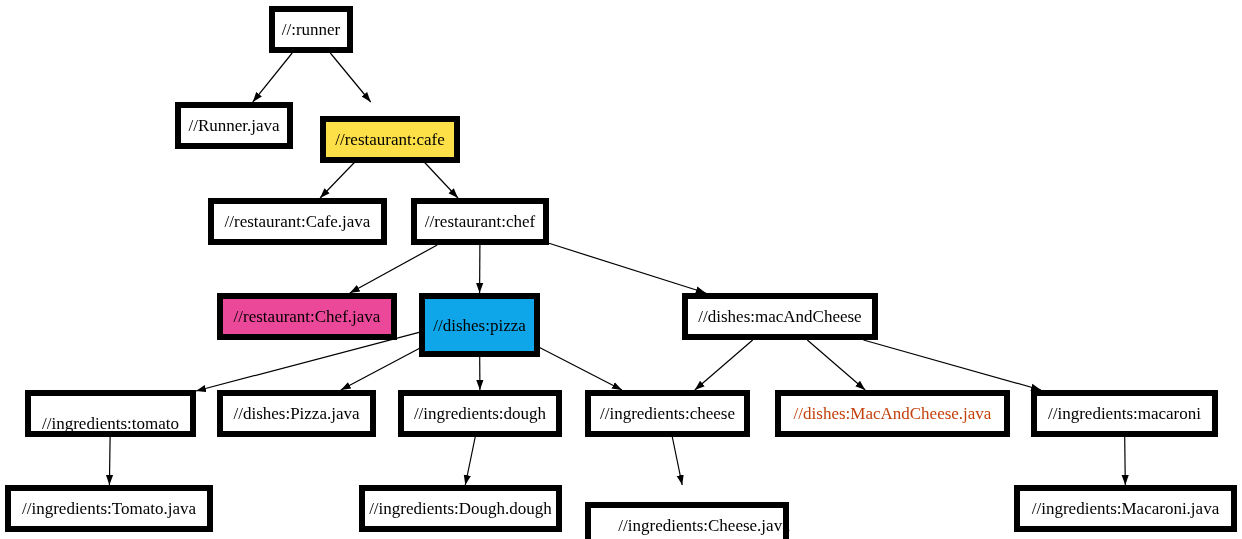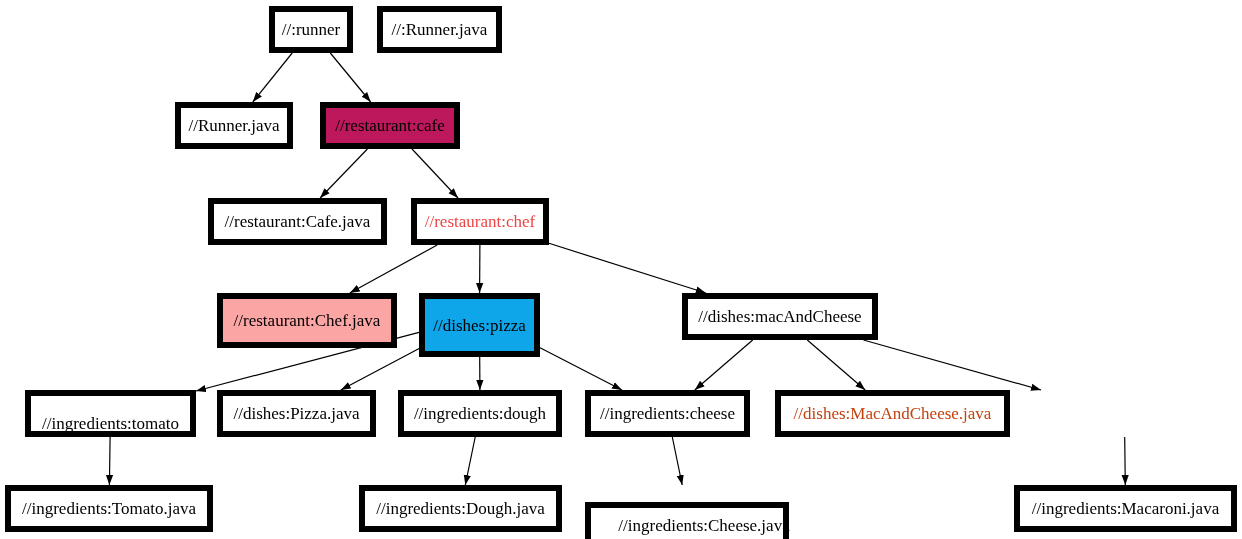--- a/index.html
+++ b/index.html
@@ -63,36 +63,33 @@
       <line x1="807.3" y1="340.0" x2="865.2" y2="390.0" stroke="#000000" stroke-width="1.2" marker-end="url(#arrowhead)"></line>
       <line x1="863.5" y1="340.0" x2="1041.0" y2="390.0" stroke="#000000" stroke-width="1.2" marker-end="url(#arrowhead)"></line>
       <line x1="110.1" y1="437.0" x2="109.4" y2="485.0" stroke="#000000" stroke-width="1.2" marker-end="url(#arrowhead)"></line>
       <line x1="475.2" y1="437.0" x2="465.3" y2="485.0" stroke="#000000" stroke-width="1.2" marker-end="url(#arrowhead)"></line>
       <line x1="672.3" y1="437.0" x2="682.2" y2="485.0" stroke="#000000" stroke-width="1.2" marker-end="url(#arrowhead)"></line>
       <line x1="1124.7" y1="437.0" x2="1125.3" y2="485.0" stroke="#000000" stroke-width="1.2" marker-end="url(#arrowhead)"></line>
     </svg>
 <div class="node" style="left: 269px; top: 6px; width: 84px; height: 47px; background: rgb(255, 255, 255); border-color: rgb(0, 0, 0);">
       <span style="color: rgb(0, 0, 0);">//:runner</span>
     </div>
-    <div class="node" style="left: 377px; top: 6px; width: 125px; height: 47px; background: rgb(255, 255, 255); border-color: rgb(0, 0, 0);">
-      <span style="color: rgb(0, 0, 0);">//:Runner.java</span>
-    </div>
     <div class="node" style="left: 175px; top: 102px; width: 118px; height: 47px; background: rgb(255, 255, 255); border-color: rgb(0, 0, 0);">
       <span style="color: rgb(0, 0, 0);">//Runner.java</span>
     </div>
-    <div class="node" style="left: 320px; top: 102px; width: 140px; height: 47px; background: #be185d; border-color: rgb(0, 0, 0);">
+    <div class="node" style="left: 320px; top: 116px; width: 140px; height: 47px; background: #fde047; border-color: rgb(0, 0, 0);">
       <span style="color: rgb(0, 0, 0);">//restaurant:cafe</span>
     </div>
     <div class="node" style="left: 208px; top: 198px; width: 179px; height: 47px; background: rgb(255, 255, 255); border-color: rgb(0, 0, 0);">
       <span style="color: rgb(0, 0, 0);">//restaurant:Cafe.java</span>
     </div>
     <div class="node" style="left: 411px; top: 198px; width: 138px; height: 47px; background: rgb(255, 255, 255); border-color: rgb(0, 0, 0);">
-      <span style="color: #ef4444;">//restaurant:chef</span>
+      <span style="color: #000000;">//restaurant:chef</span>
     </div>
-    <div class="node" style="left: 217px; top: 293px; width: 180px; height: 55px; background: #fca5a5; border-color: rgb(0, 0, 0);">
+    <div class="node" style="left: 217px; top: 293px; width: 180px; height: 47px; background: #ec4899; border-color: rgb(0, 0, 0);">
       <span style="color: rgb(0, 0, 0);">//restaurant:Chef.java</span>
     </div>
     <div class="node" style="left: 419px; top: 293px; width: 121px; height: 64px; background: #0ea5e9; border-color: rgb(0, 0, 0);">
       <span style="color: rgb(0, 0, 0);">//dishes:pizza</span>
     </div>
     <div class="node" style="left: 682px; top: 293px; width: 196px; height: 47px; background: rgb(255, 255, 255); border-color: rgb(0, 0, 0);">
       <span style="color: rgb(0, 0, 0);">//dishes:macAndCheese</span>
     </div>
     <div class="node" style="left: 25px; top: 390px; width: 171px; height: 47px; background: rgb(255, 255, 255); border-color: rgb(0, 0, 0);">
       <span style="color: rgb(0, 0, 0); margin-top: 20px;">//ingredients:tomato</span>
@@ -102,25 +99,28 @@
     </div>
     <div class="node" style="left: 398px; top: 390px; width: 164px; height: 47px; background: rgb(255, 255, 255); border-color: rgb(0, 0, 0);">
       <span style="color: rgb(0, 0, 0);">//ingredients:dough</span>
     </div>
     <div class="node" style="left: 585px; top: 390px; width: 165px; height: 47px; background: rgb(255, 255, 255); border-color: rgb(0, 0, 0);">
       <span style="color: rgb(0, 0, 0);">//ingredients:cheese</span>
     </div>
     <div class="node" style="left: 775px; top: 390px; width: 235px; height: 47px; background: rgb(255, 255, 255); border-color: rgb(0, 0, 0);">
       <span style="color: #c2410c;">//dishes:MacAndCheese.java</span>
     </div>
+    <div class="node" style="left: 1031px; top: 390px; width: 187px; height: 47px; background: rgb(255, 255, 255); border-color: rgb(0, 0, 0);">
+      <span style="color: rgb(0, 0, 0);">//ingredients:macaroni</span>
+    </div>
     <div class="node" style="left: 5px; top: 485px; width: 208px; height: 47px; background: rgb(255, 255, 255); border-color: rgb(0, 0, 0);">
       <span style="color: rgb(0, 0, 0);">//ingredients:Tomato.java</span>
     </div>
     <div class="node" style="left: 359px; top: 485px; width: 203px; height: 47px; background: rgb(255, 255, 255); border-color: rgb(0, 0, 0);">
-      <span style="color: rgb(0, 0, 0);">//ingredients:Dough.java</span>
+      <span style="color: rgb(0, 0, 0);">//ingredients:Dough.dough</span>
     </div>
     <div class="node" style="left: 585px; top: 502px; width: 204px; height: 47px; background: rgb(255, 255, 255); border-color: rgb(0, 0, 0); padding-left: 34px;">
       <span style="color: rgb(0, 0, 0);">//ingredients:Cheese.java</span>
     </div>
     <div class="node" style="left: 1014px; top: 485px; width: 223px; height: 47px; background: rgb(255, 255, 255); border-color: rgb(0, 0, 0);">
       <span style="color: rgb(0, 0, 0);">//ingredients:Macaroni.java</span>
     </div>
   </div>
 
 </body></html>

